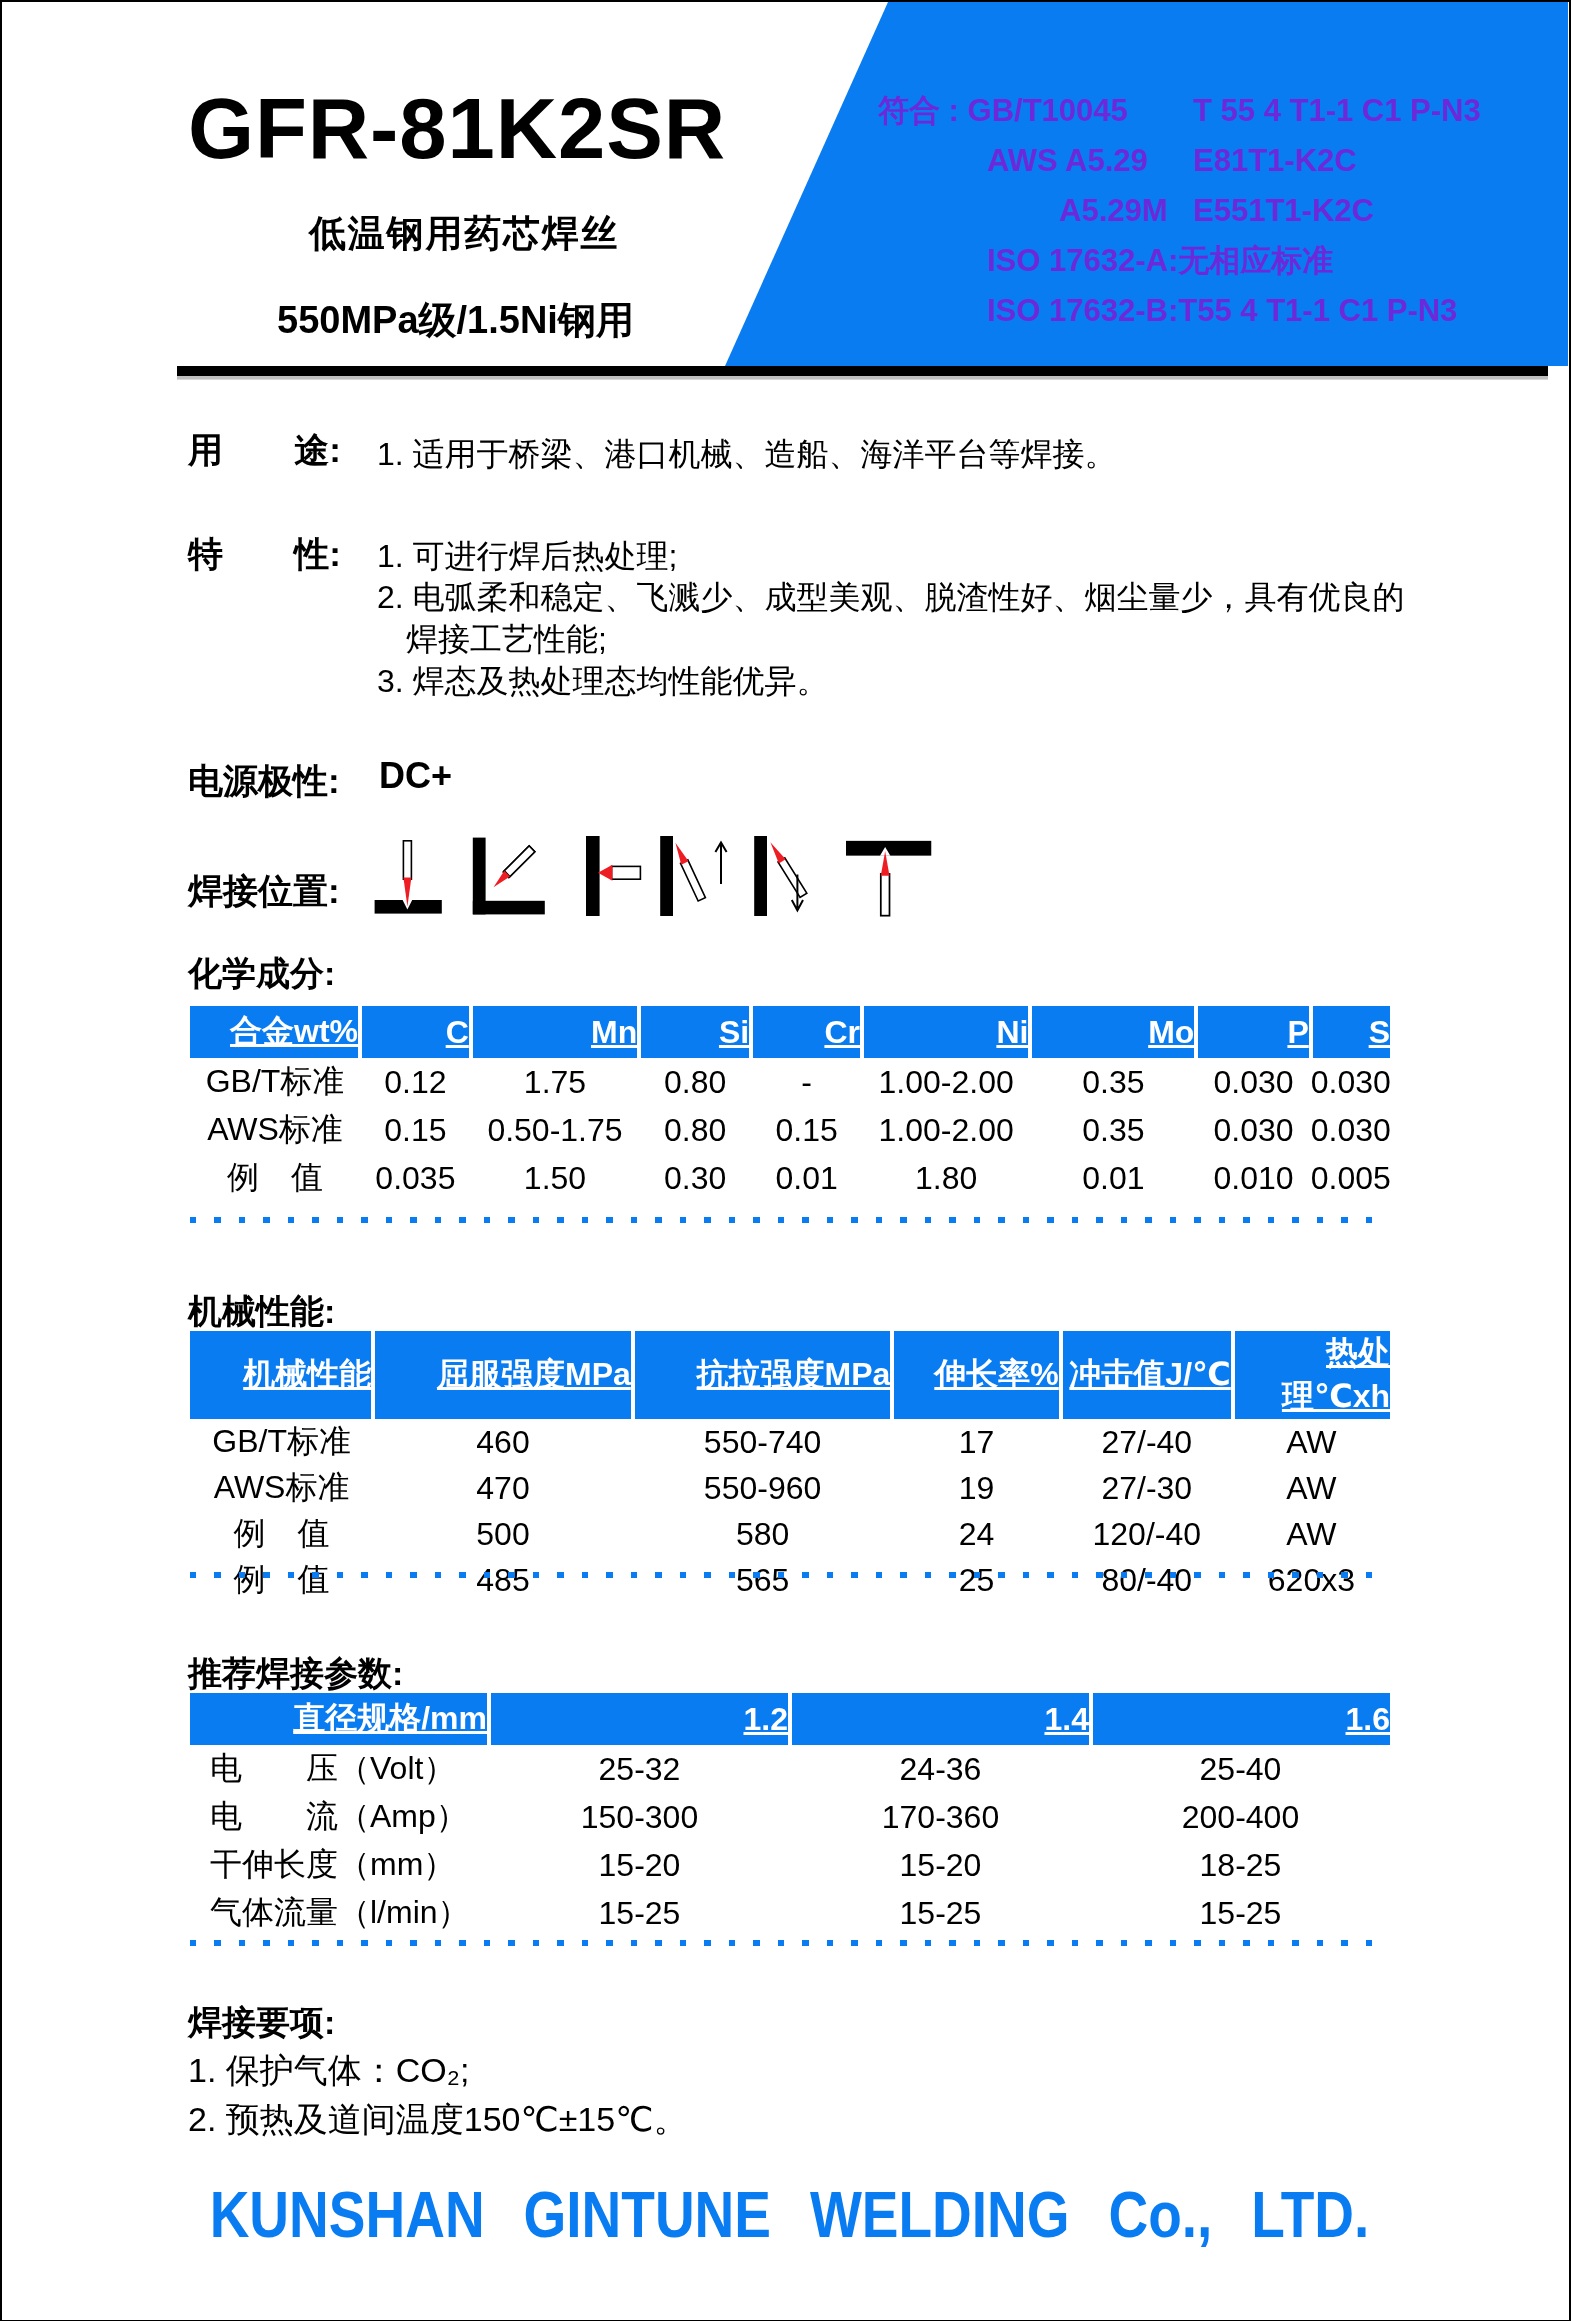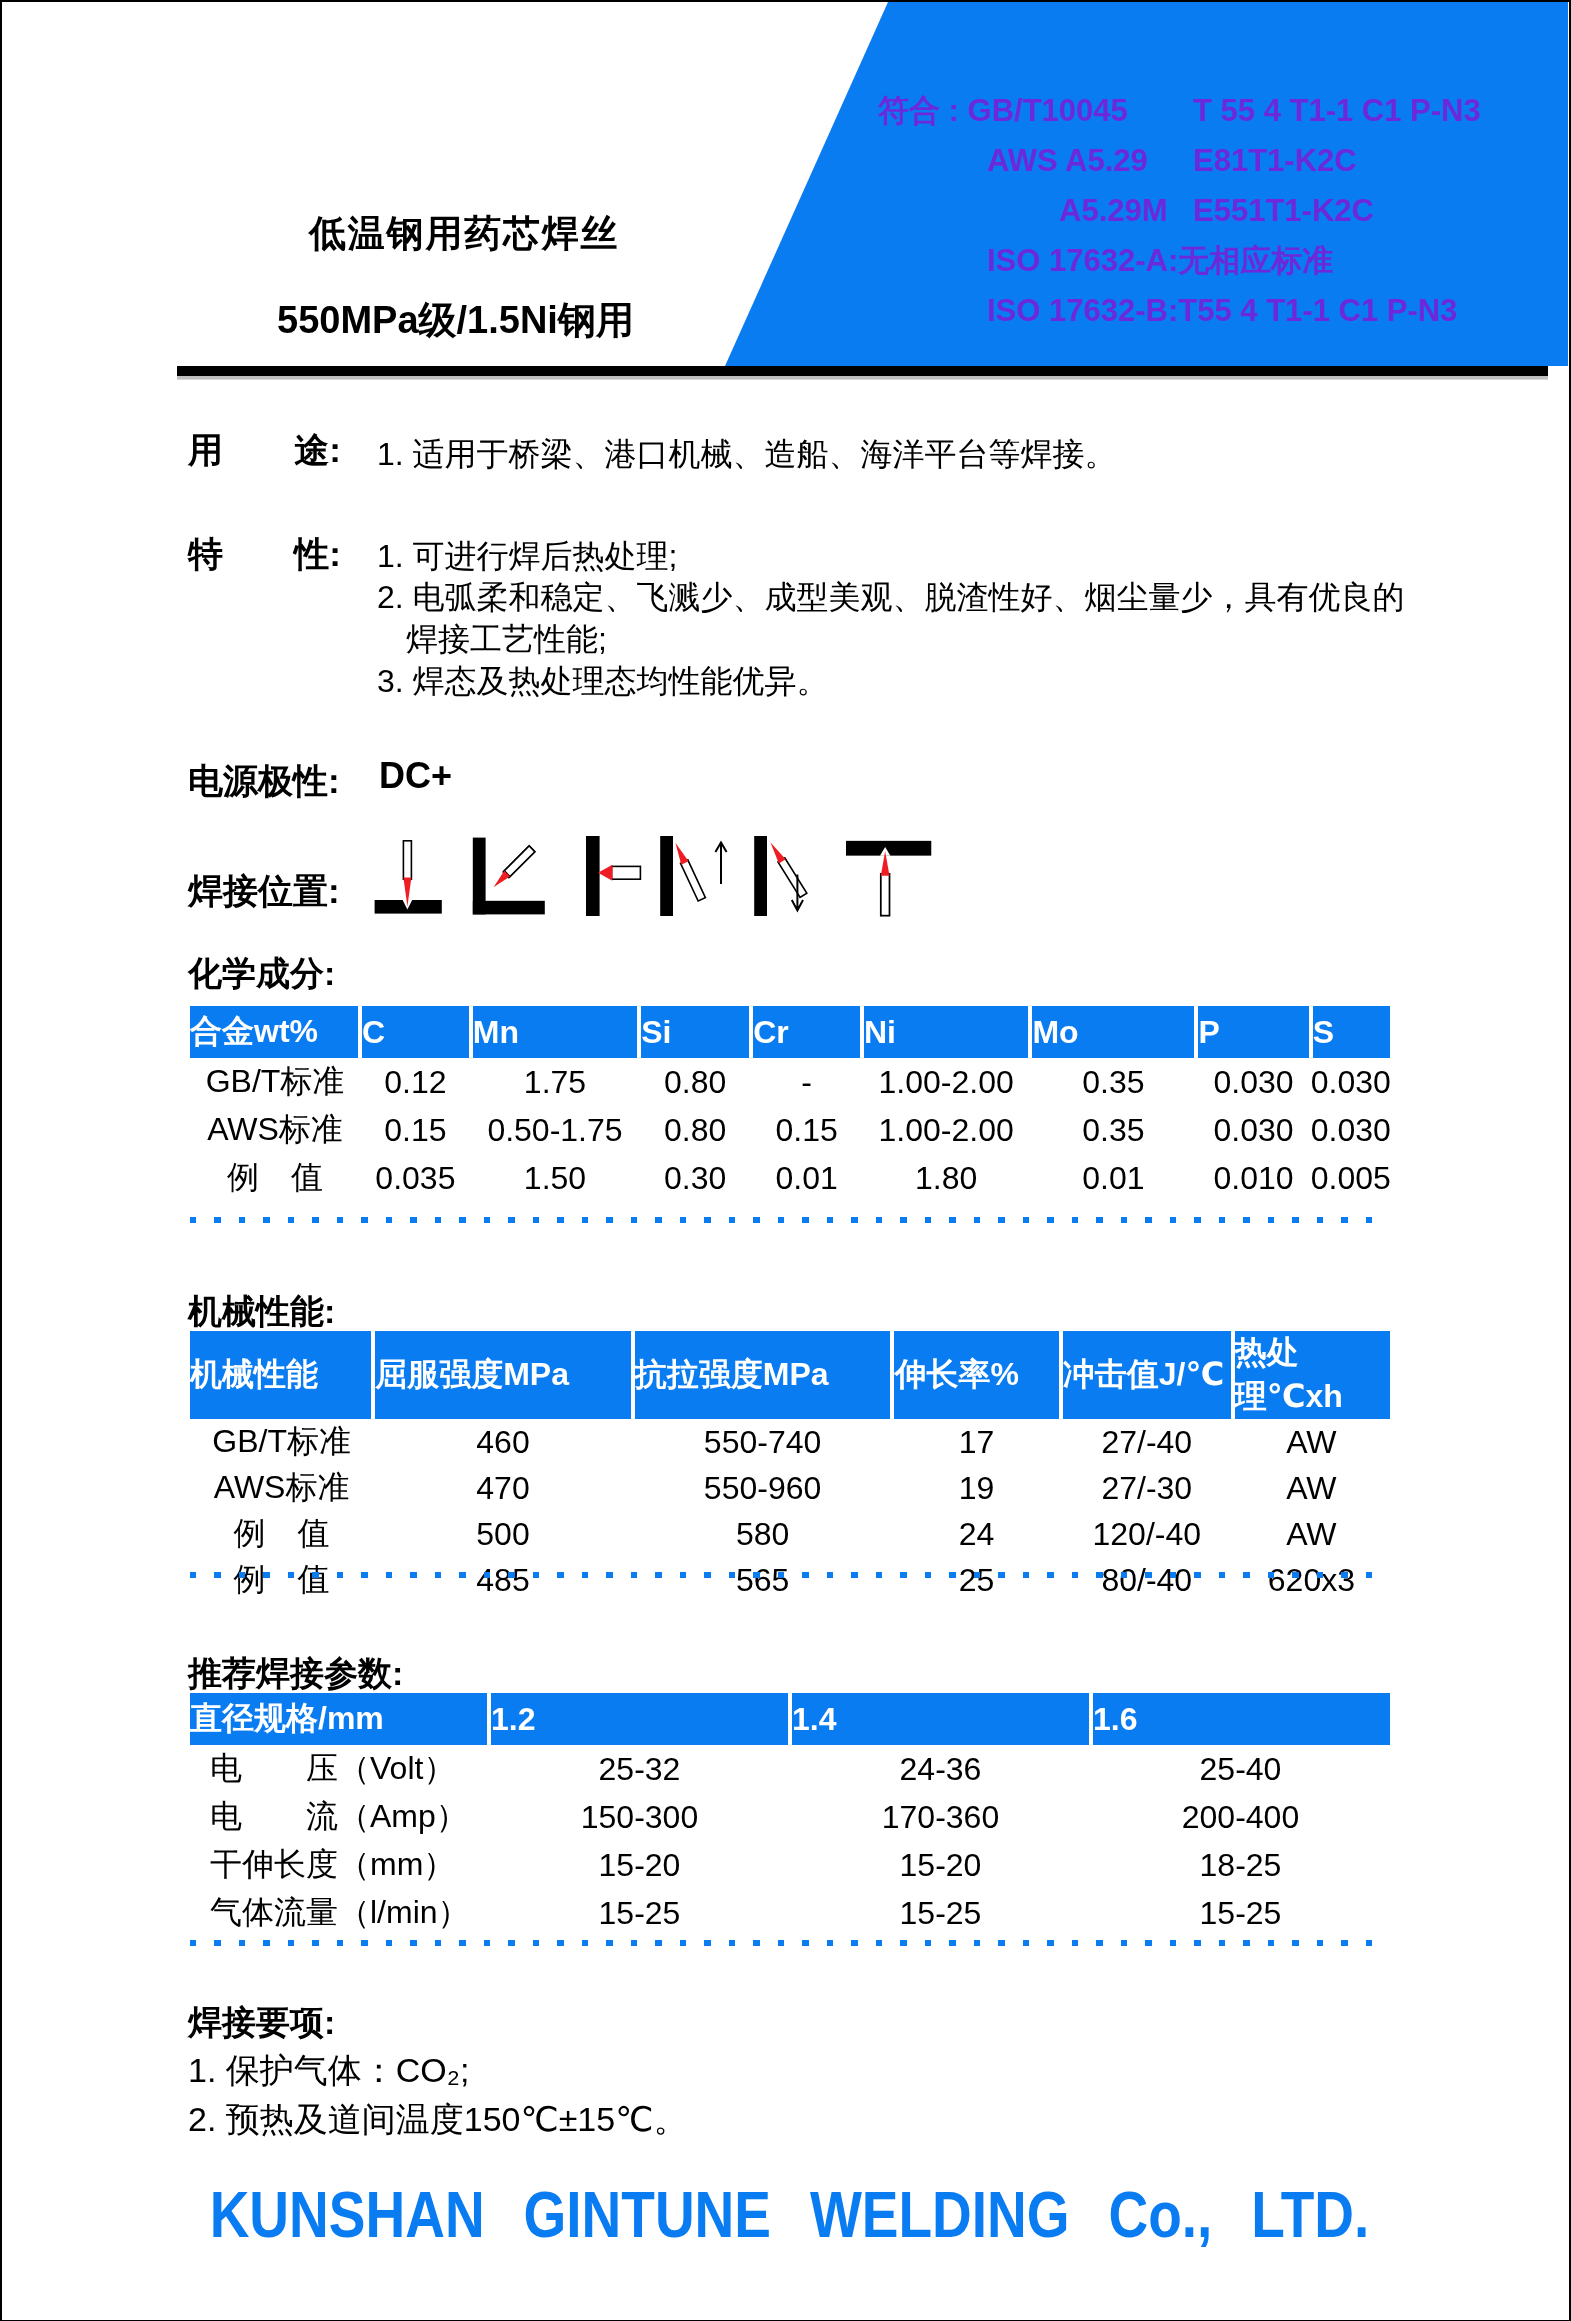--- a/index.html
+++ b/index.html
@@ -44,21 +44,21 @@
   #polarity-label{top:756px;}
   #polarity-value{position:absolute;left:377px;top:753px;font-size:36px;font-weight:700;}
   #positions-label{top:866px;}
   .icons-row{position:absolute;left:371px;top:829px;display:flex;gap:14.5px;align-items:flex-start;}
   .icons-row svg{display:block;}
   
   .tbl-title{position:absolute;left:186px;font-size:34px;font-weight:700;}
   #chem-title{top:949px;} #mech-title{top:1287px;} #params-title{top:1649px;}
   table{position:absolute;left:188px;width:1200px;border-collapse:collapse;table-layout:fixed;}
   #table-chem{top:1004px;} #table-mech{top:1329px;} #table-params{top:1691px;}
-  th{background:#0A7CF2;color:#fff;font-weight:700;font-size:32px;height:52px;padding:0;text-align:left;}
+  th{background:#0A7CF2;color:#fff;font-weight:700;font-size:32px;height:52px;padding:0;text-align:right;text-decoration:underline;}
   th+th{border-left:4.5px solid #fff;}
   td{font-size:32px;font-weight:500;height:48px;padding:0;text-align:center;}
   #table-mech td{height:46px;}
   
   #table-chem th:nth-child(1){width:14.0%}  #table-chem th:nth-child(2){width:8.9%}
   #table-chem th:nth-child(3){width:13.7%}  #table-chem th:nth-child(4){width:9.0%}
   #table-chem th:nth-child(5){width:8.9%}   #table-chem th:nth-child(6){width:13.7%}
   #table-chem th:nth-child(7){width:13.5%}  #table-chem th:nth-child(8){width:9.2%}
   #table-mech th:nth-child(1){width:15.1%}  #table-mech th:nth-child(2){width:21.3%}
   #table-mech th:nth-child(3){width:21.3%}  #table-mech th:nth-child(4){width:13.7%}
@@ -76,20 +76,21 @@
   .footer span{display:inline-block;font-size:55px;font-weight:700;color:#0A7CF2;
     letter-spacing:0px;word-spacing:23.6px;transform:scaleY(1.18);transform-origin:center top;}
 </style>
 </head>
 <body>
 
 <div class="page">
 
   <div class="hero-blue"></div>
   <div class="hero-band"></div>
+  <h1 class="model">GFR-81K2SR</h1>
   <div class="sub1">低温钢用药芯焊丝</div>
   <div class="sub2">550MPa级/1.5Ni钢用</div>
 
   <div class="cmp" id="cmp1"><span class="c1">符合 : GB/T10045</span><span class="c2">T 55 4 T1-1 C1 P-N3</span></div>
   <div class="cmp" id="cmp2"><span class="c1">AWS A5.29</span><span class="c2">E81T1-K2C</span></div>
   <div class="cmp" id="cmp3"><span class="c1">A5.29M</span><span class="c2">E551T1-K2C</span></div>
   <div class="cmp" id="cmp4">ISO 17632-A:无相应标准</div>
   <div class="cmp" id="cmp5">ISO 17632-B:T55 4 T1-1 C1 P-N3</div>
 
   <div class="sec-label" id="usage-label">

